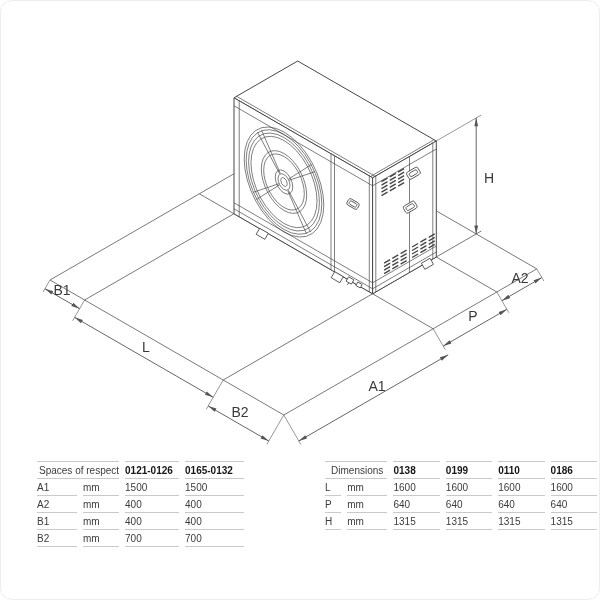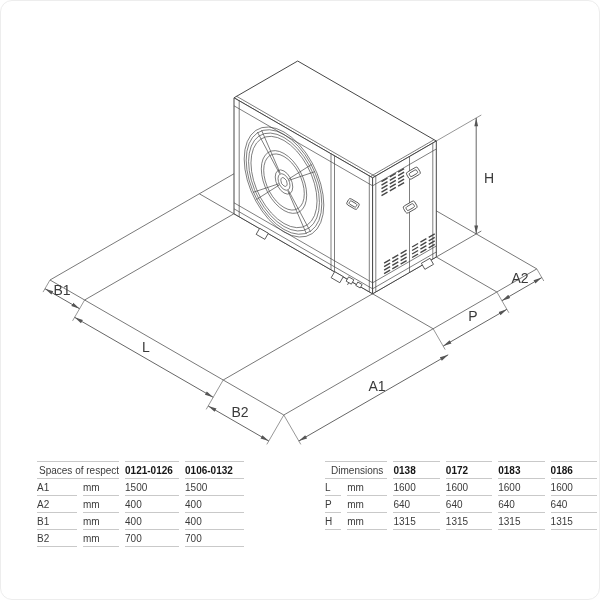--- a/index.html
+++ b/index.html
@@ -156,21 +156,21 @@
   <colgroup>
       <col style="width:40px">
       <col style="width:36px">
       <col style="width:54px">
       <col style="width:59px">
     </colgroup>
   <thead>
     <tr>
       <th class="ttl" colspan="2">Spaces of respect</th>
       <th class="model">0121-0126</th>
-      <th class="model">0106-0132</th>
+      <th class="model">0165-0132</th>
     </tr>
   </thead>
   <tbody>
     <tr>
       <td>A1</td>
       <td>mm</td>
       <td>1500</td>
       <td>1500</td>
     </tr>
     <tr>
@@ -200,22 +200,22 @@
       <col style="width:40px">
       <col style="width:46px">
       <col style="width:46px">
       <col style="width:46px">
       <col style="width:46px">
     </colgroup>
   <thead>
     <tr>
       <th class="ttl" colspan="2">Dimensions</th>
       <th class="model">0138</th>
-      <th class="model">0172</th>
-      <th class="model">0183</th>
+      <th class="model">0199</th>
+      <th class="model">0110</th>
       <th class="model">0186</th>
     </tr>
   </thead>
   <tbody>
     <tr>
       <td>L</td>
       <td>mm</td>
       <td>1600</td>
       <td>1600</td>
       <td>1600</td>

